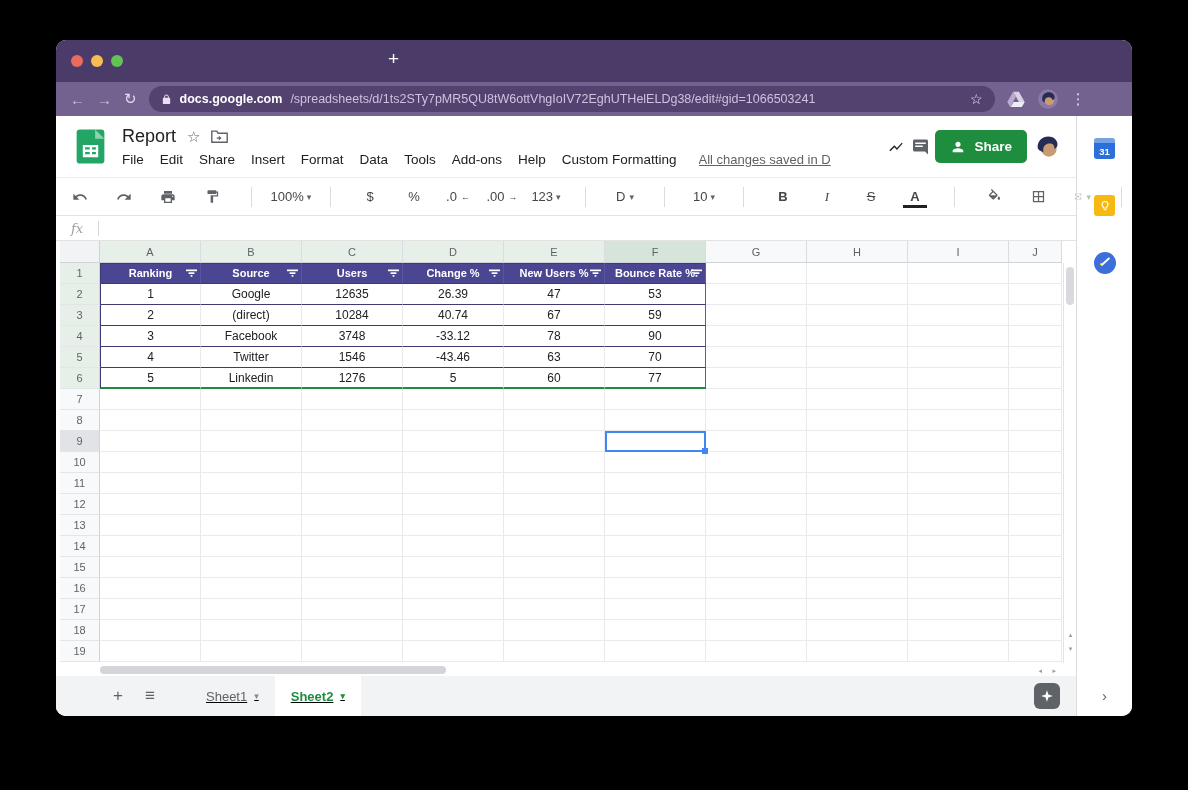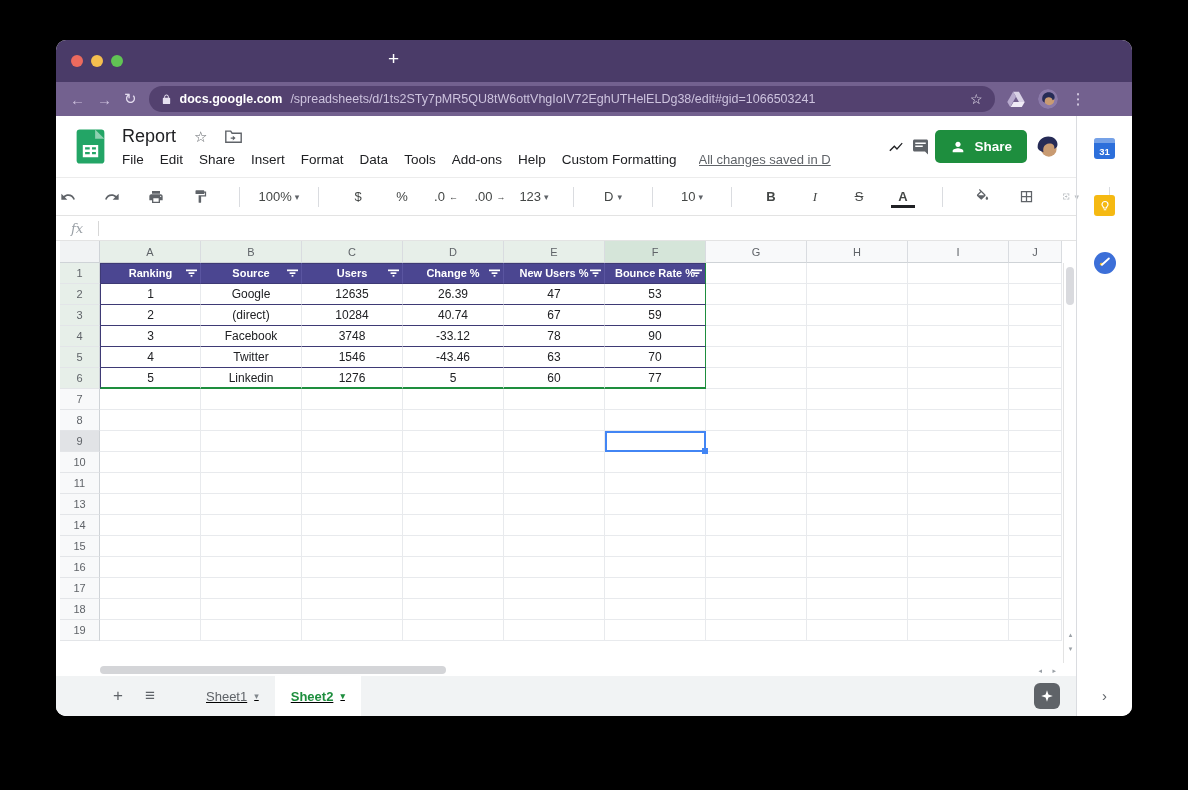--- a/index.html
+++ b/index.html
@@ -41,35 +41,35 @@
   
   .page { display:flex; height:600px; background:#fff; }
   .main { width:1020px; display:flex; flex-direction:column; }
   .sidepanel { flex:1; border-left:1px solid #dadce0; position:relative;
                display:flex; flex-direction:column; align-items:center; padding-top:22px; gap:36px; }
 
   .docbar { height:62px; display:flex; align-items:center; padding:0 14px 0 16px;
             border-bottom:1px solid #ececec; flex:none; }
   .logo { width:37px; height:37px; flex:none; }
   .doc-meta { margin-left:13px; flex:1; min-width:0; }
-  .title-row { display:flex; align-items:center; gap:18px; height:24px; }
+  .title-row { display:flex; align-items:center; gap:11px; height:24px; }
   .doc-title { font-size:18px; color:#202124; }
   .tr-ic { color:#5f6368; font-size:15px; line-height:1; }
   .menu-row { display:flex; align-items:center; font-size:13.5px; color:#202124; margin-top:2px; }
   .menu-item { padding:2px 8px; border-radius:3px; }
   .menu-item:first-child { padding-left:0; }
   .save-status { color:#5f6368; font-size:13px; text-decoration:underline; margin-left:14px;
                  white-space:nowrap; overflow:hidden; }
   .doc-actions { display:flex; align-items:center; gap:5px; flex:none; margin-left:10px; }
   .share-btn { height:33px; background:#1e8e3e; border-radius:5px; color:#fff; font-size:13.5px;
                font-weight:bold; display:flex; align-items:center; gap:8px; padding:0 15px; border:none; }
   .avatar-lg { width:30px; height:30px; border-radius:50%; overflow:hidden; }
 
   .toolbar { height:38px; border-bottom:1px solid #e3e3e3; display:flex; align-items:center;
-             padding:0 0; color:#444746; font-size:13px; flex:none;gap:20px; }
+             padding:0 12px; color:#444746; font-size:13px; flex:none;gap:20px; }
   .tb { height:26px; min-width:24px; display:flex; align-items:center; justify-content:center;
         padding:0 3px; border-radius:3px; gap:3px; }
   .tb svg { display:block; }
   .sep { width:1px; height:20px; background:#dadce0; margin:0 7px; flex:none; }
   .caret { font-size:9px; color:#5f6368; }
   .tb-label { font-size:13px; color:#444746; }
   .tb.bold { font-weight:bold; } .tb.ital { font-style:italic; font-family:"Liberation Serif",serif; }
   .tb.strike { text-decoration:line-through; }
   .tb.tcolor { font-weight:bold; border-bottom:3px solid #202124; height:20px; margin-top:3px; border-radius:0; }
   .tb.disabled, .tb.disabled .caret { color:#b9bdc1; }
@@ -555,20 +555,33 @@
               <div class="cell"></div>
               <div class="cell"></div>
               <div class="cell"></div>
               <div class="cell"></div>
               <div class="cell"></div>
               <div class="cell"></div>
               <div class="cell"></div>
               <div class="cell last"></div>
             </div>
             <div class="grow">
+              <div class="rowhdr">12</div>
+              <div class="cell"></div>
+              <div class="cell"></div>
+              <div class="cell"></div>
+              <div class="cell"></div>
+              <div class="cell"></div>
+              <div class="cell"></div>
+              <div class="cell"></div>
+              <div class="cell"></div>
+              <div class="cell"></div>
+              <div class="cell last"></div>
+            </div>
+            <div class="grow">
               <div class="rowhdr">13</div>
               <div class="cell"></div>
               <div class="cell"></div>
               <div class="cell"></div>
               <div class="cell"></div>
               <div class="cell"></div>
               <div class="cell"></div>
               <div class="cell"></div>
               <div class="cell"></div>
               <div class="cell"></div>

